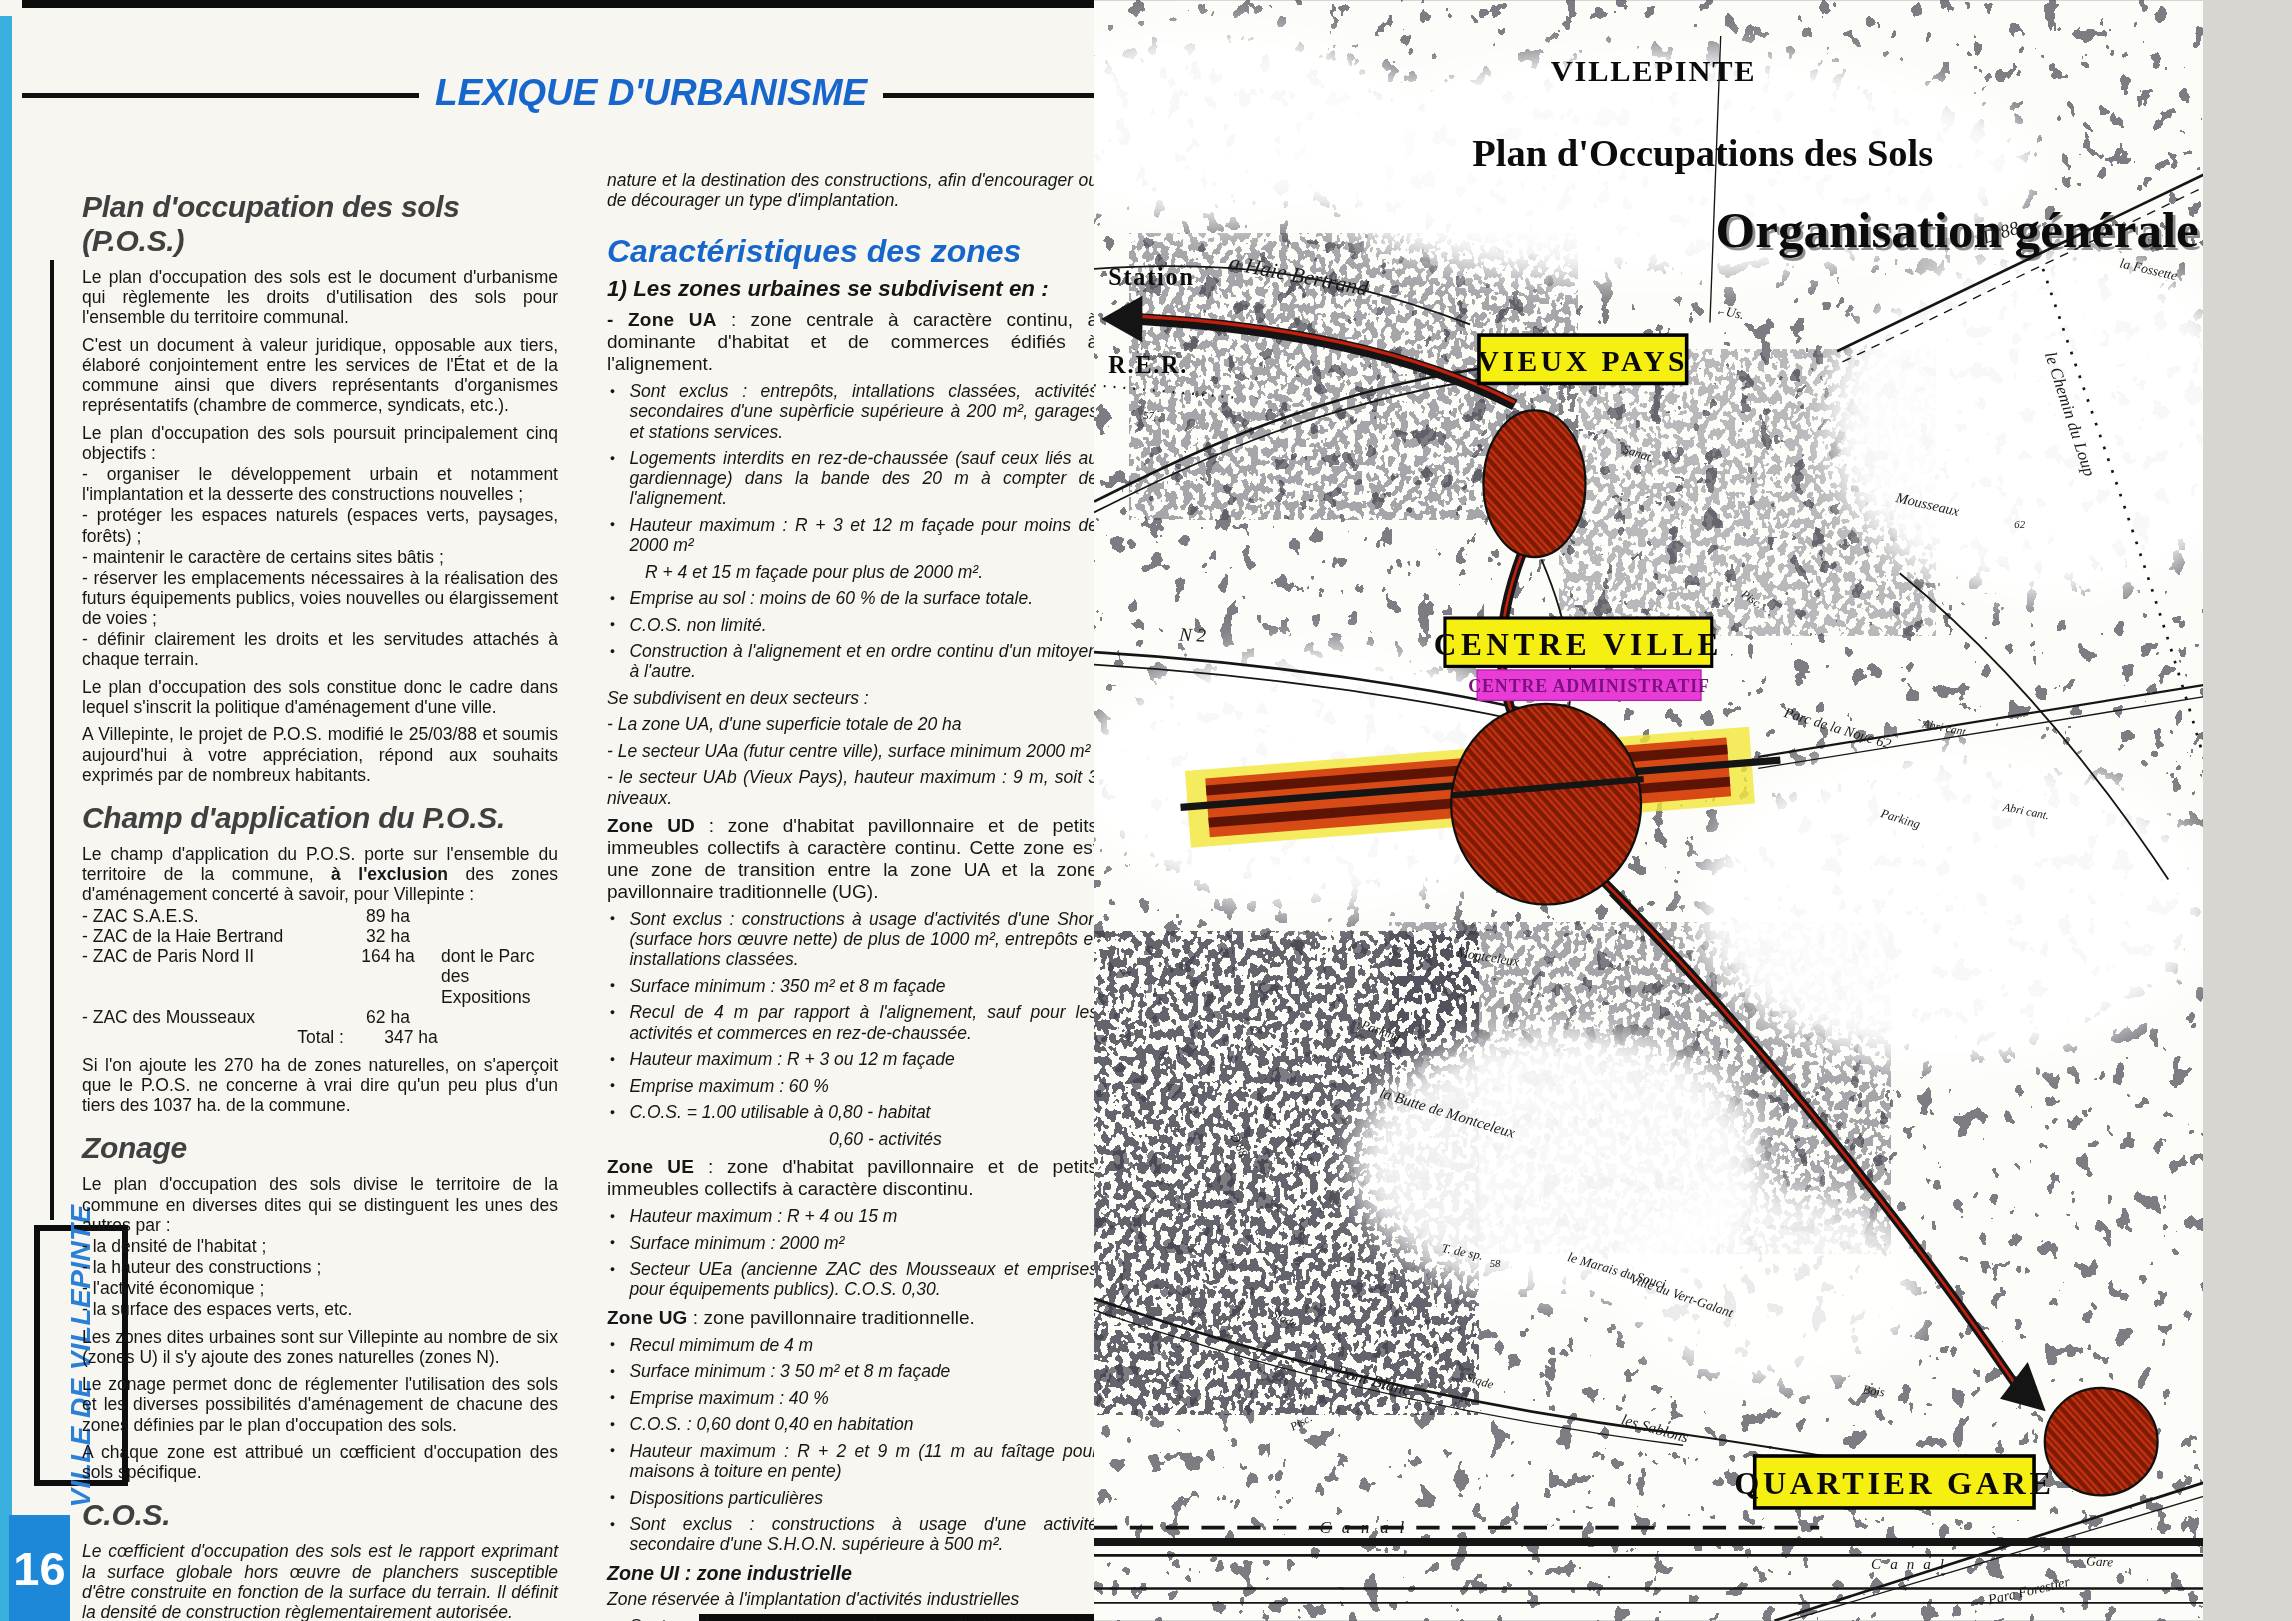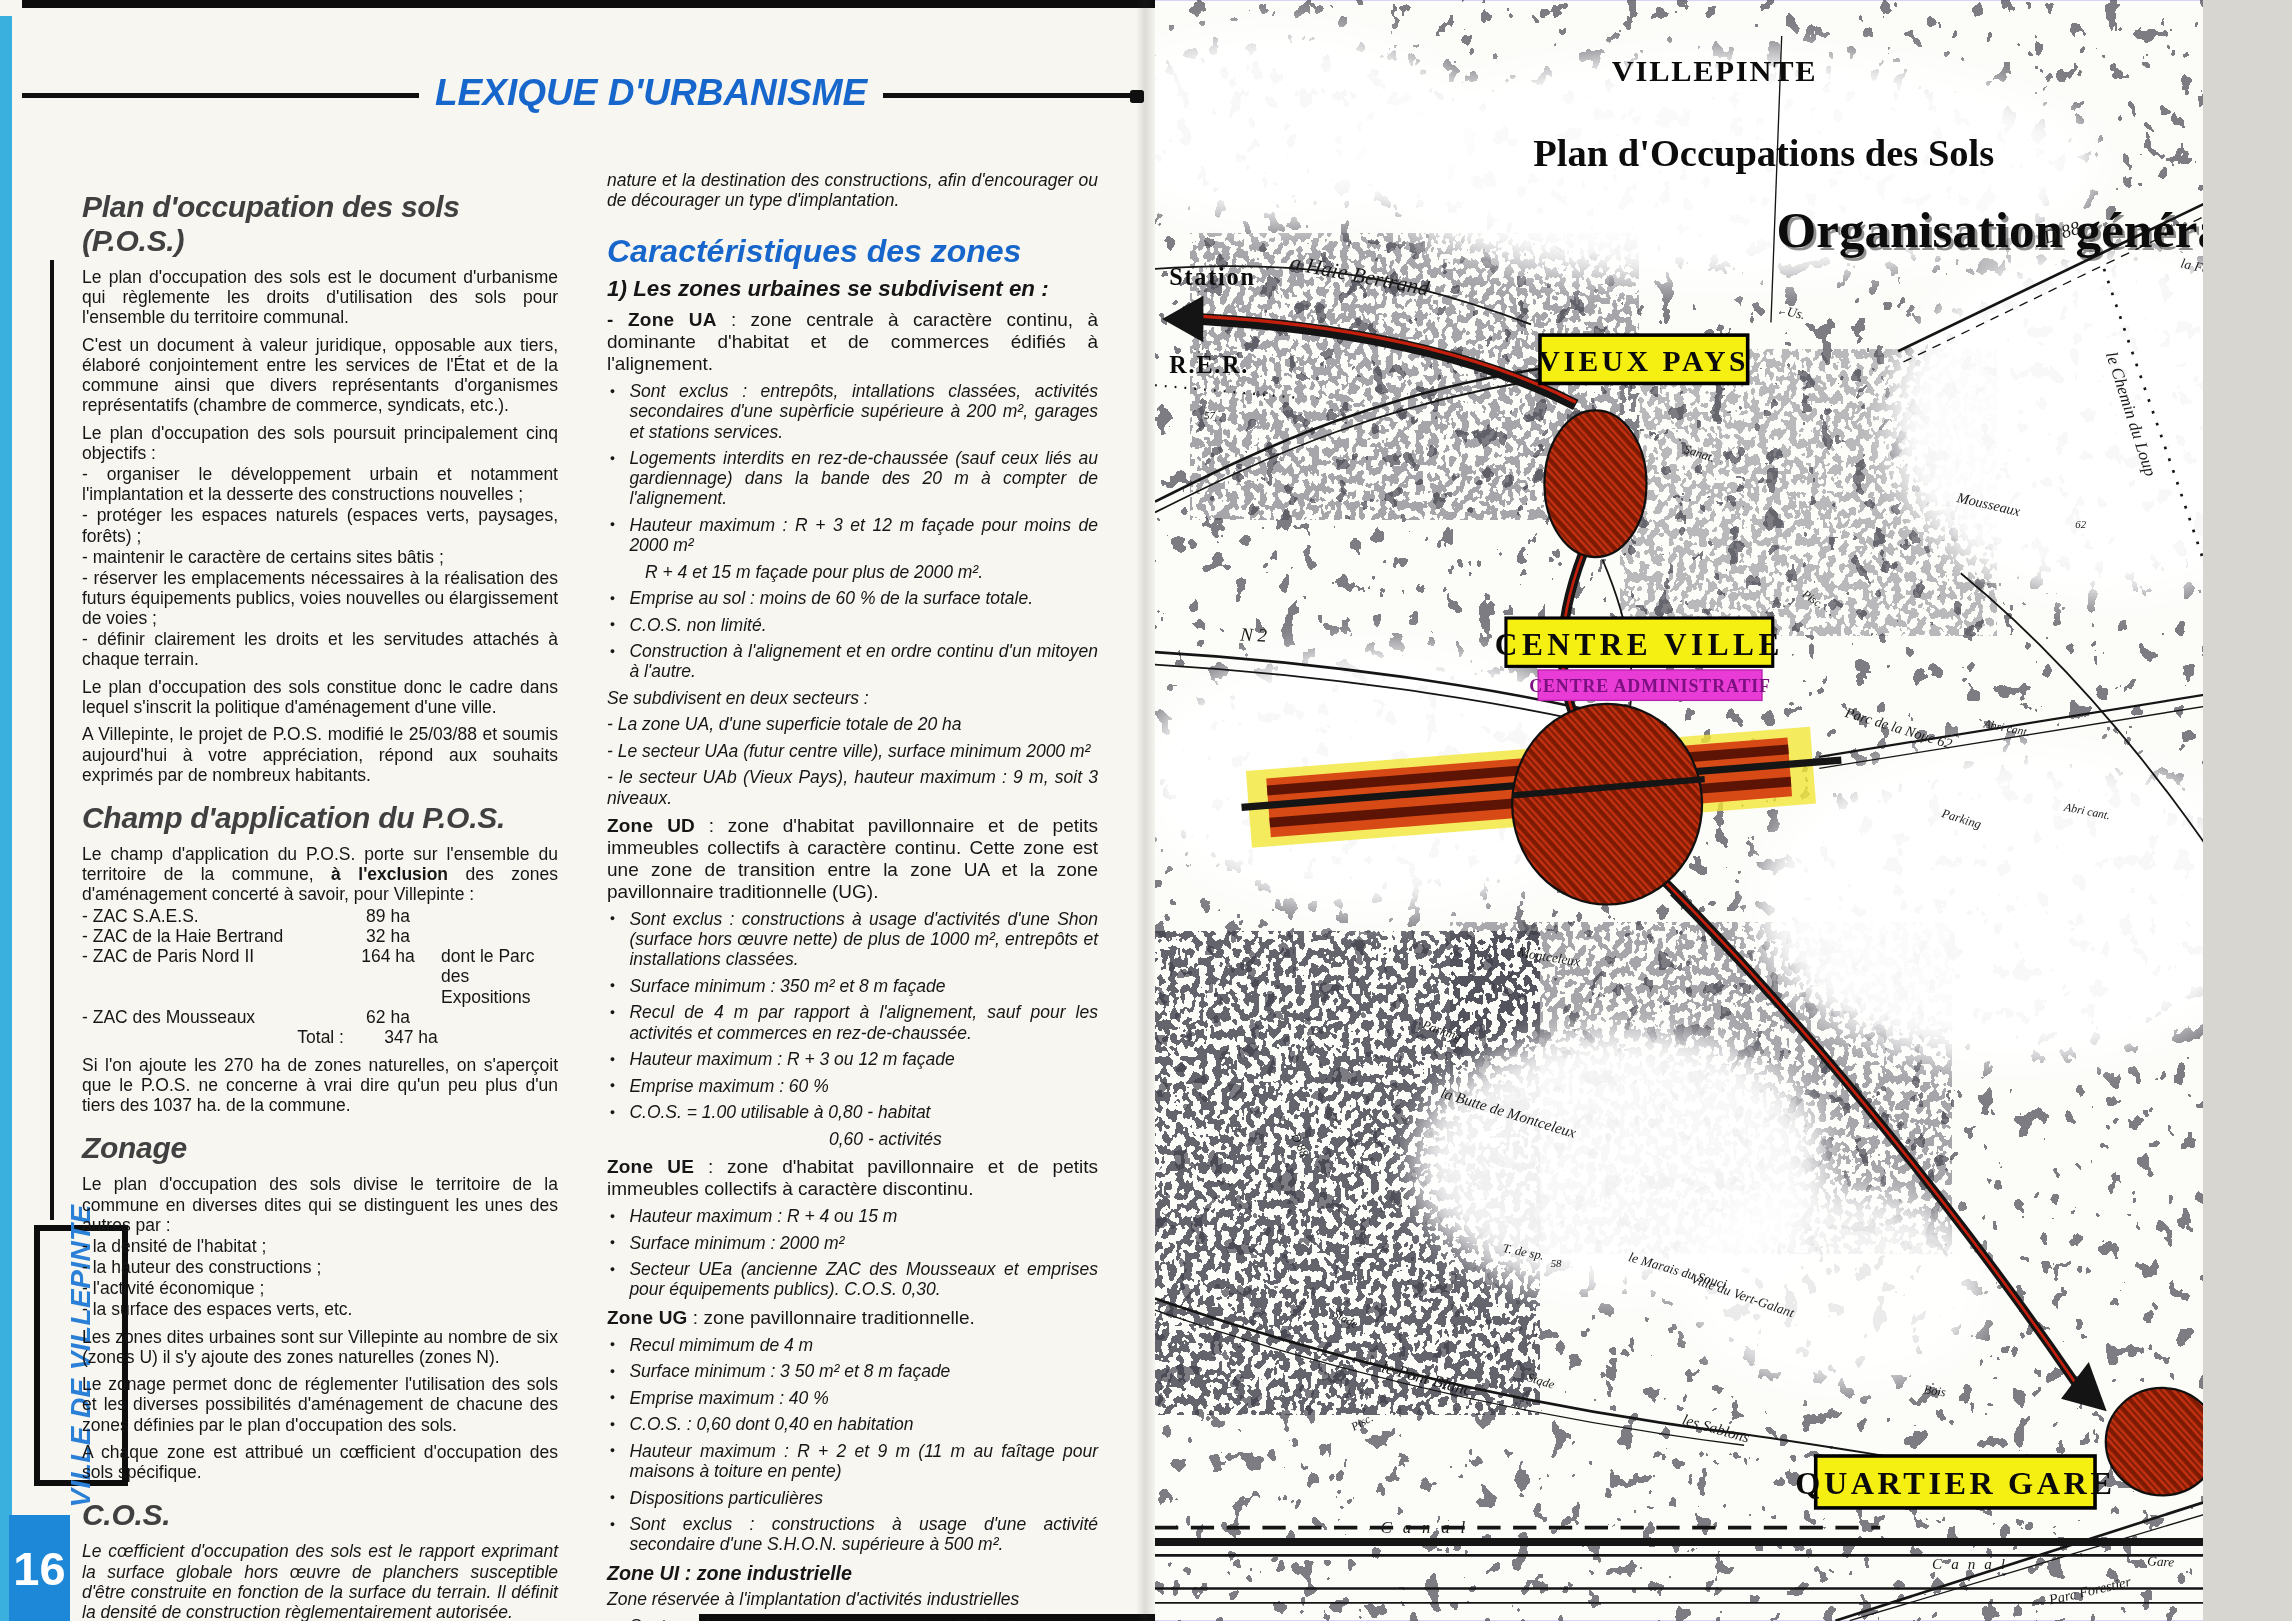--- a/index.html
+++ b/index.html
@@ -44,21 +44,21 @@
   .sub{font-weight:bold;font-style:italic;font-size:22.4px;margin:3.6px 0 5.4px;}
   .bu{position:relative;padding-left:22.4px;font-style:italic;margin:0 0 6.3px;text-align:justify;font-size:17.5px;line-height:1.155;}
   .bu::before{content:"●";position:absolute;left:2.7px;top:4.5px;font-size:9px;}
   .nb{margin:0 0 6.3px;font-style:italic;font-size:17.5px;line-height:1.155;text-align:justify;}
   .ind{padding-left:38px;}
   .ind2{padding-left:222px;}
   .zlead{margin:7.2px 0 6.3px;font-size:19px;line-height:1.155;text-align:justify;}
   .zlead b{letter-spacing:0.2px;}
   .zhead{font-weight:bold;font-style:italic;font-size:19.7px;margin:7.2px 0 4.5px;}
   
-  .map{position:absolute;left:1155px;top:0;width:1137px;height:1621px;background:#8b5cf6;text-align:right;}
+  .map{position:absolute;left:1094px;top:0;width:1137px;height:1621px;background:#737373;text-align:right;}
   .map svg{display:block;}
   text{font-family:"Liberation Serif",serif;}
   .lbl-sans{font-family:"Liberation Sans",sans-serif;}
 </style>
 </head>
 <body>
 
 <div class="page">
 
   <div class="top-edge"></div>

